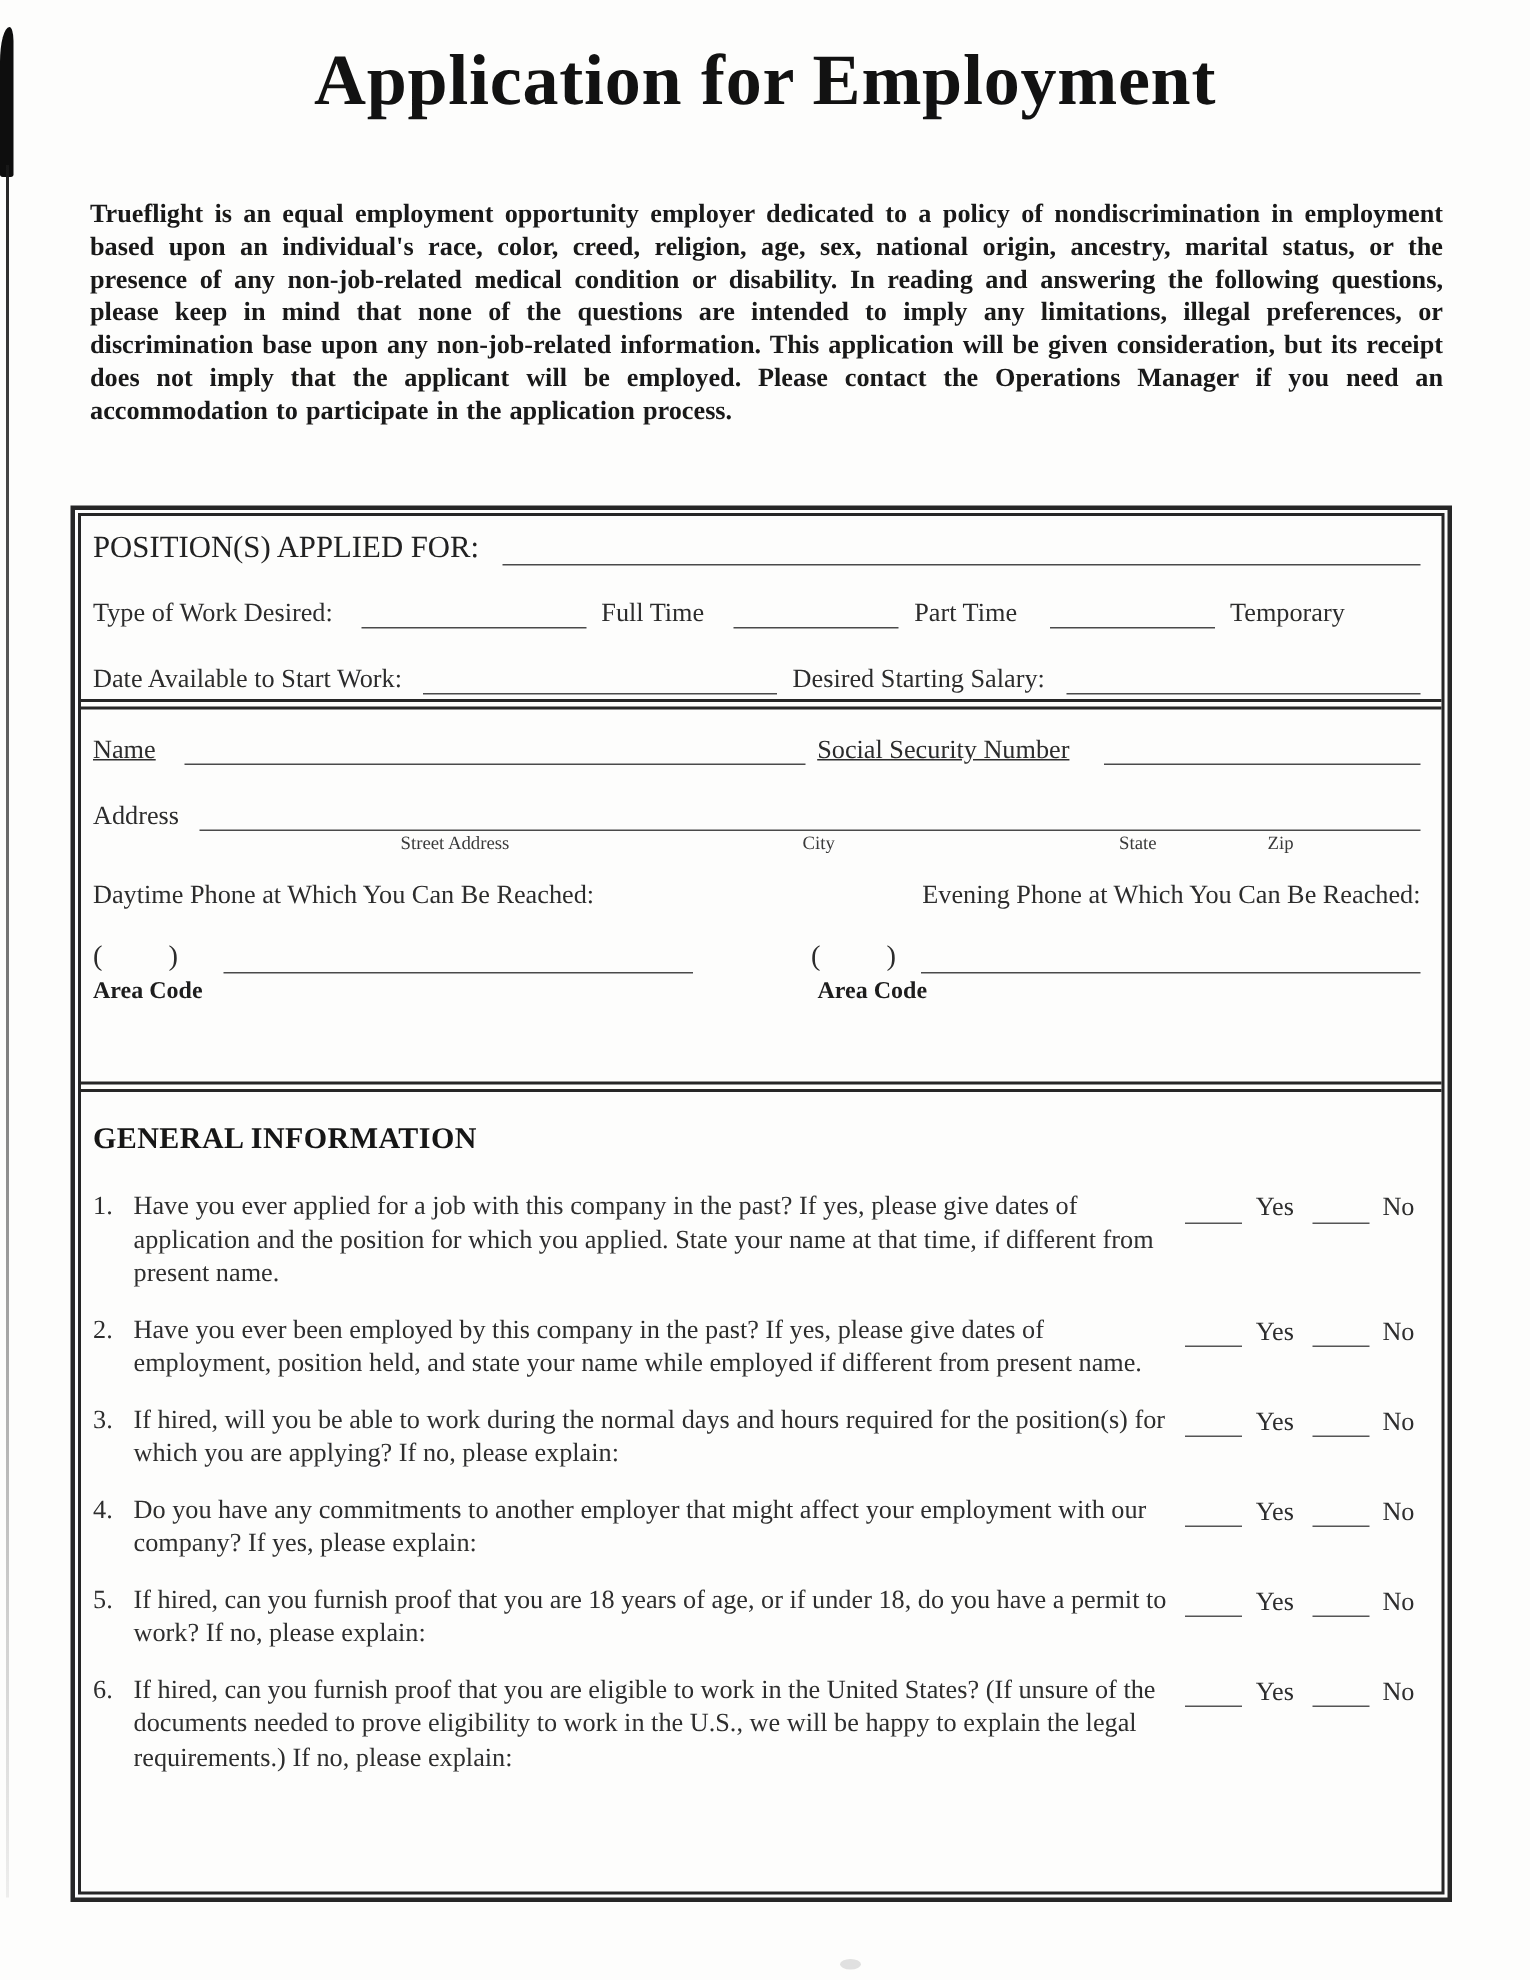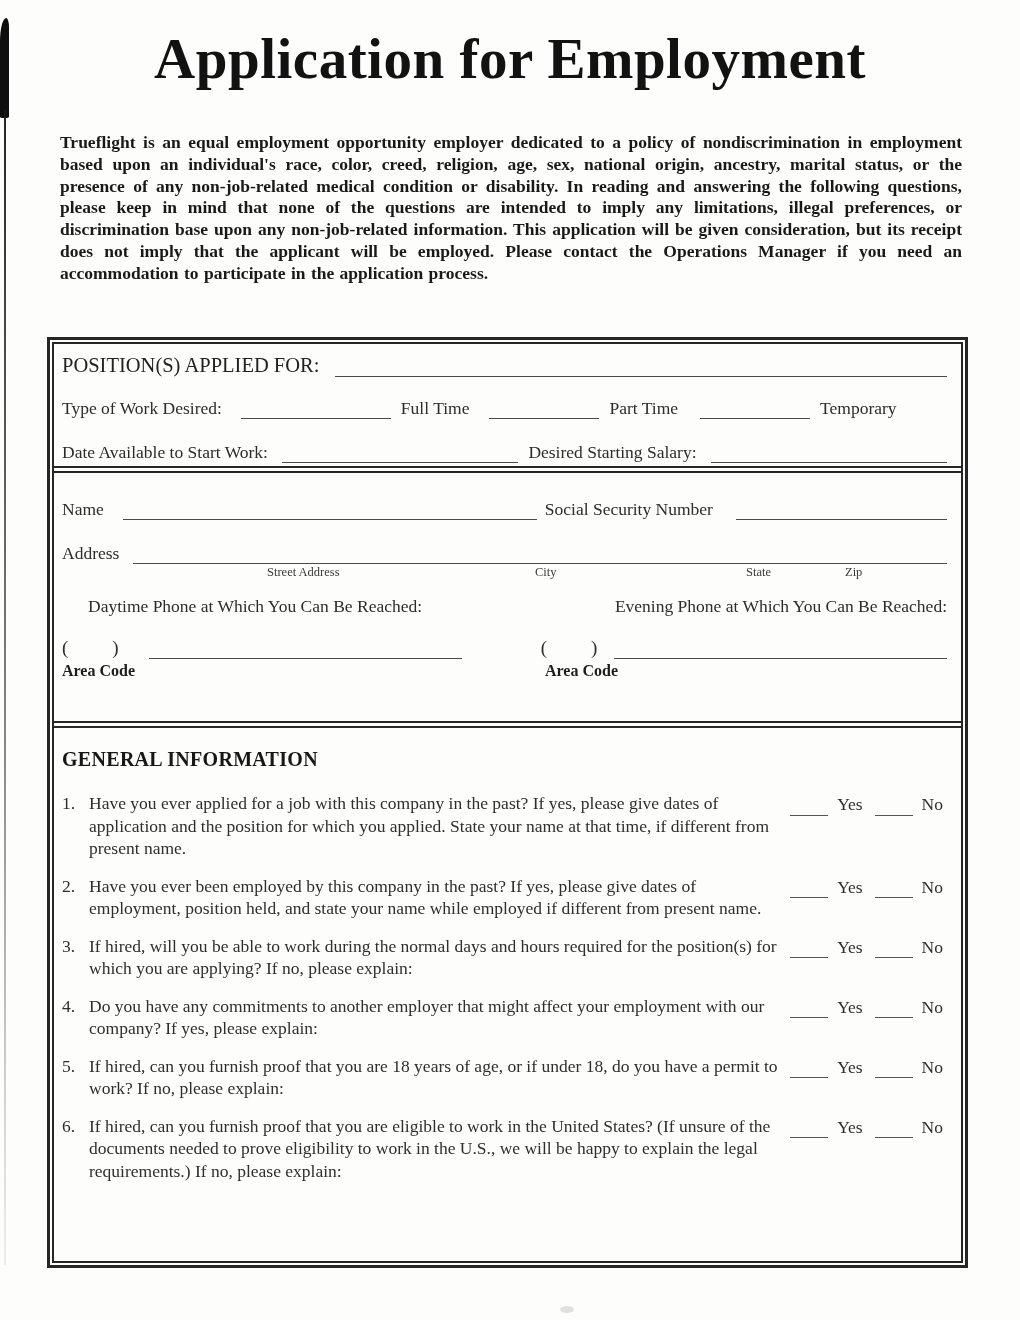--- a/index.html
+++ b/index.html
@@ -24,21 +24,21 @@
       rgba(25,25,25,0.95), rgba(55,55,55,0.6) 55%, rgba(110,110,110,0.3) 85%, rgba(150,150,150,0.15));
   }
   .scan-smudge {
     position: absolute; left: 560px; top: 1306px; width: 14px; height: 7px;
     background: rgba(140,140,140,0.25); border-radius: 50%;
   }
 
   .doc-title {
     position: absolute; top: 26px; left: 0; width: 100%;
     text-align: center;
-    font-size: 57px; font-weight: bold; color: #121212;
+    font-size: 48px; font-weight: bold; color: #121212;
     letter-spacing: 0.5px;
   }
 
   .intro {
     position: absolute; top: 132px; left: 60px; width: 902px;
     font-size: 17.5px; line-height: 21.8px; font-weight: bold;
     text-align: justify; color: #191919;
     word-spacing: 1px;
   }
 
@@ -82,35 +82,35 @@
   .line-type2 { width: 110px; margin-left: 20px; }
   .line-type3 { width: 110px; margin-left: 22px; }
   .row-type .wt { margin-left: 10px; }
 
   .row-date { margin-top: 23px; }
   .line-date { margin-left: 14px; margin-right: 10px; }
   .line-salary { margin-left: 14px; }
 
   .sec-personal .sec-heading { margin-top: 21px; }
 
-  .row-name { margin-top: 26px; }
+  .row-name { margin-top: 16px; text-decoration: underline; }
   .line-name { width: 414px; margin-left: 19px; margin-right: 8px; }
   .line-ssn { margin-left: 23px; }
 
   .row-address { margin-top: 23px; }
   .line-address { margin-left: 14px; }
 
   .row-sublabels { position: relative; height: 17px; font-size: 12.5px; color: #3a3a3a; }
   .row-sublabels span { position: absolute; top: 1px; }
   .sub-street { left: 205px; }
   .sub-city   { left: 473px; }
   .sub-state  { left: 684px; text-align: center; }
   .sub-zip    { left: 783px; }
 
-  .row-phone-labels { margin-top: 15px; justify-content: space-between; margin-left: 26px; }
+  .row-phone-labels { margin-top: 15px; justify-content: space-between; }
 
   .row-paren { margin-top: 20px; position: relative; }
   .paren { font-size: 19px; }
   .paren-gap { width: 44px; }
   .line-phone1 { width: 313px; margin-left: 30px; }
   .evening-offset { margin-left: 79px; }
   .line-phone2 { margin-left: 17px; }
   .area-code {
     position: absolute; top: 25px; font-size: 16px; font-weight: bold; color: #1d1d1d;
   }

